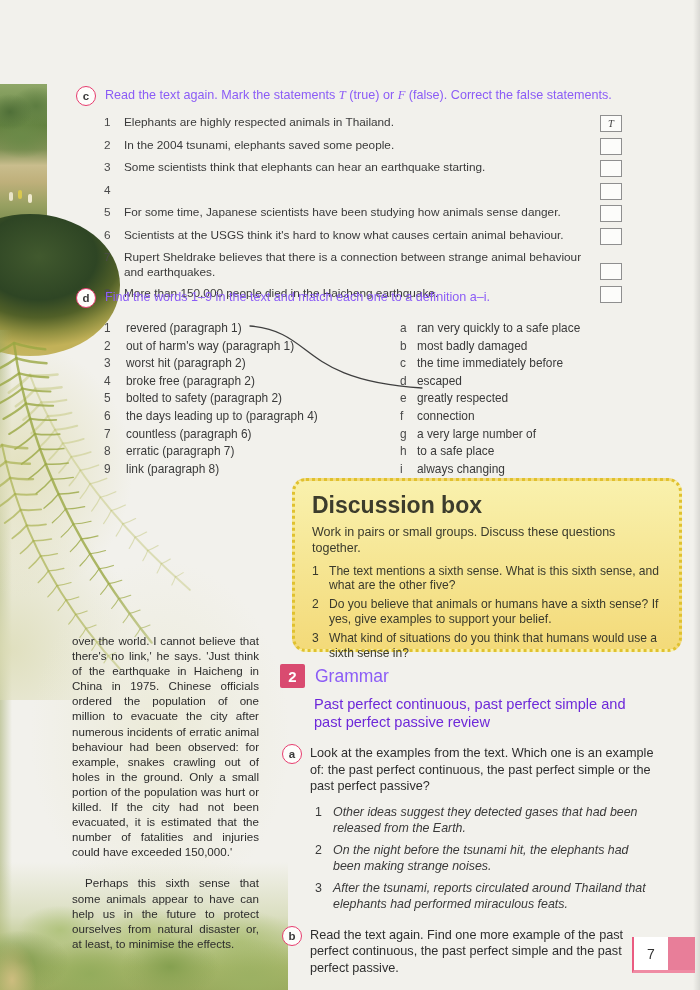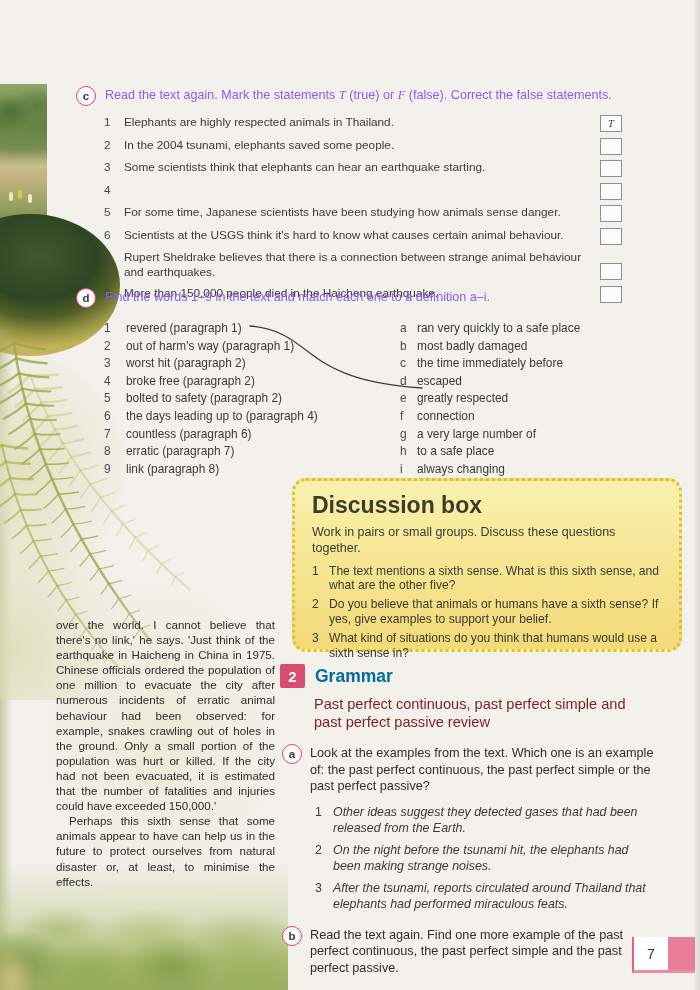--- a/index.html
+++ b/index.html
@@ -91,29 +91,29 @@
     padding:11px 12px 8px 17px;color:#3a3a2c;
   }
   .disc h2{margin:0 0 6px 0;font-size:23px;color:#3c3c2c;}
   .disc .intro{margin:0 0 7px 0;font-size:12.5px;line-height:1.26;width:348px;}
   .q-row{display:flex;margin-bottom:4px;font-size:12.1px;line-height:1.24;}
   .q-row .k{width:17px;flex:0 0 auto;}
   .q-row .t{width:341px;}
   
   .article{position:absolute;left:56px;top:617px;width:219px;z-index:3;
     font-size:11.6px;line-height:15.1px;text-align:justify;color:#2c2c2c;}
-  .article p{margin:0;}
+  .article p{margin:16px;}
   .article p + p{text-indent:13px;}
   
   .grammar{position:absolute;left:280px;top:664px;width:404px;z-index:3;}
   .g-head{display:flex;align-items:center;gap:10px;}
   .g-num{width:25px;height:24px;background:#d94b70;color:#fff;font-weight:bold;font-size:15px;
     display:flex;align-items:center;justify-content:center;border-radius:2px;}
-  .g-title{font-size:17.5px;font-weight:bold;color:#0369a1;}
-  .g-sub{margin:7px 0 0 34px;width:340px;font-size:14.6px;line-height:1.25;color:#7f1d1d;}
+  .g-title{font-size:17.5px;font-weight:normal;color:#8b5cf6;}
+  .g-sub{margin:7px 0 0 34px;width:340px;font-size:14.6px;line-height:1.25;color:#6d28d9;}
   .g-block{display:flex;gap:8px;margin:13px 0 0 2px;}
   .g-block .t{width:345px;font-size:12.7px;line-height:1.3;color:#2e2e2e;margin-top:1px;}
   .g-examples{margin:10px 0 0 35px;}
   .g-ex{display:flex;margin-bottom:7px;font-size:12.4px;line-height:1.26;color:#3a3a3a;}
   .g-ex .k{width:18px;flex:0 0 auto;font-style:normal;}
   .g-ex .t{width:322px;font-style:italic;}
   
   .unit-label{position:absolute;left:563px;top:995px;font-size:12.5px;font-weight:bold;color:#3a3a3a;z-index:3;}
   .page-tab{
     position:absolute;left:632px;top:937px;width:61px;height:33px;z-index:3;background:#fff;

